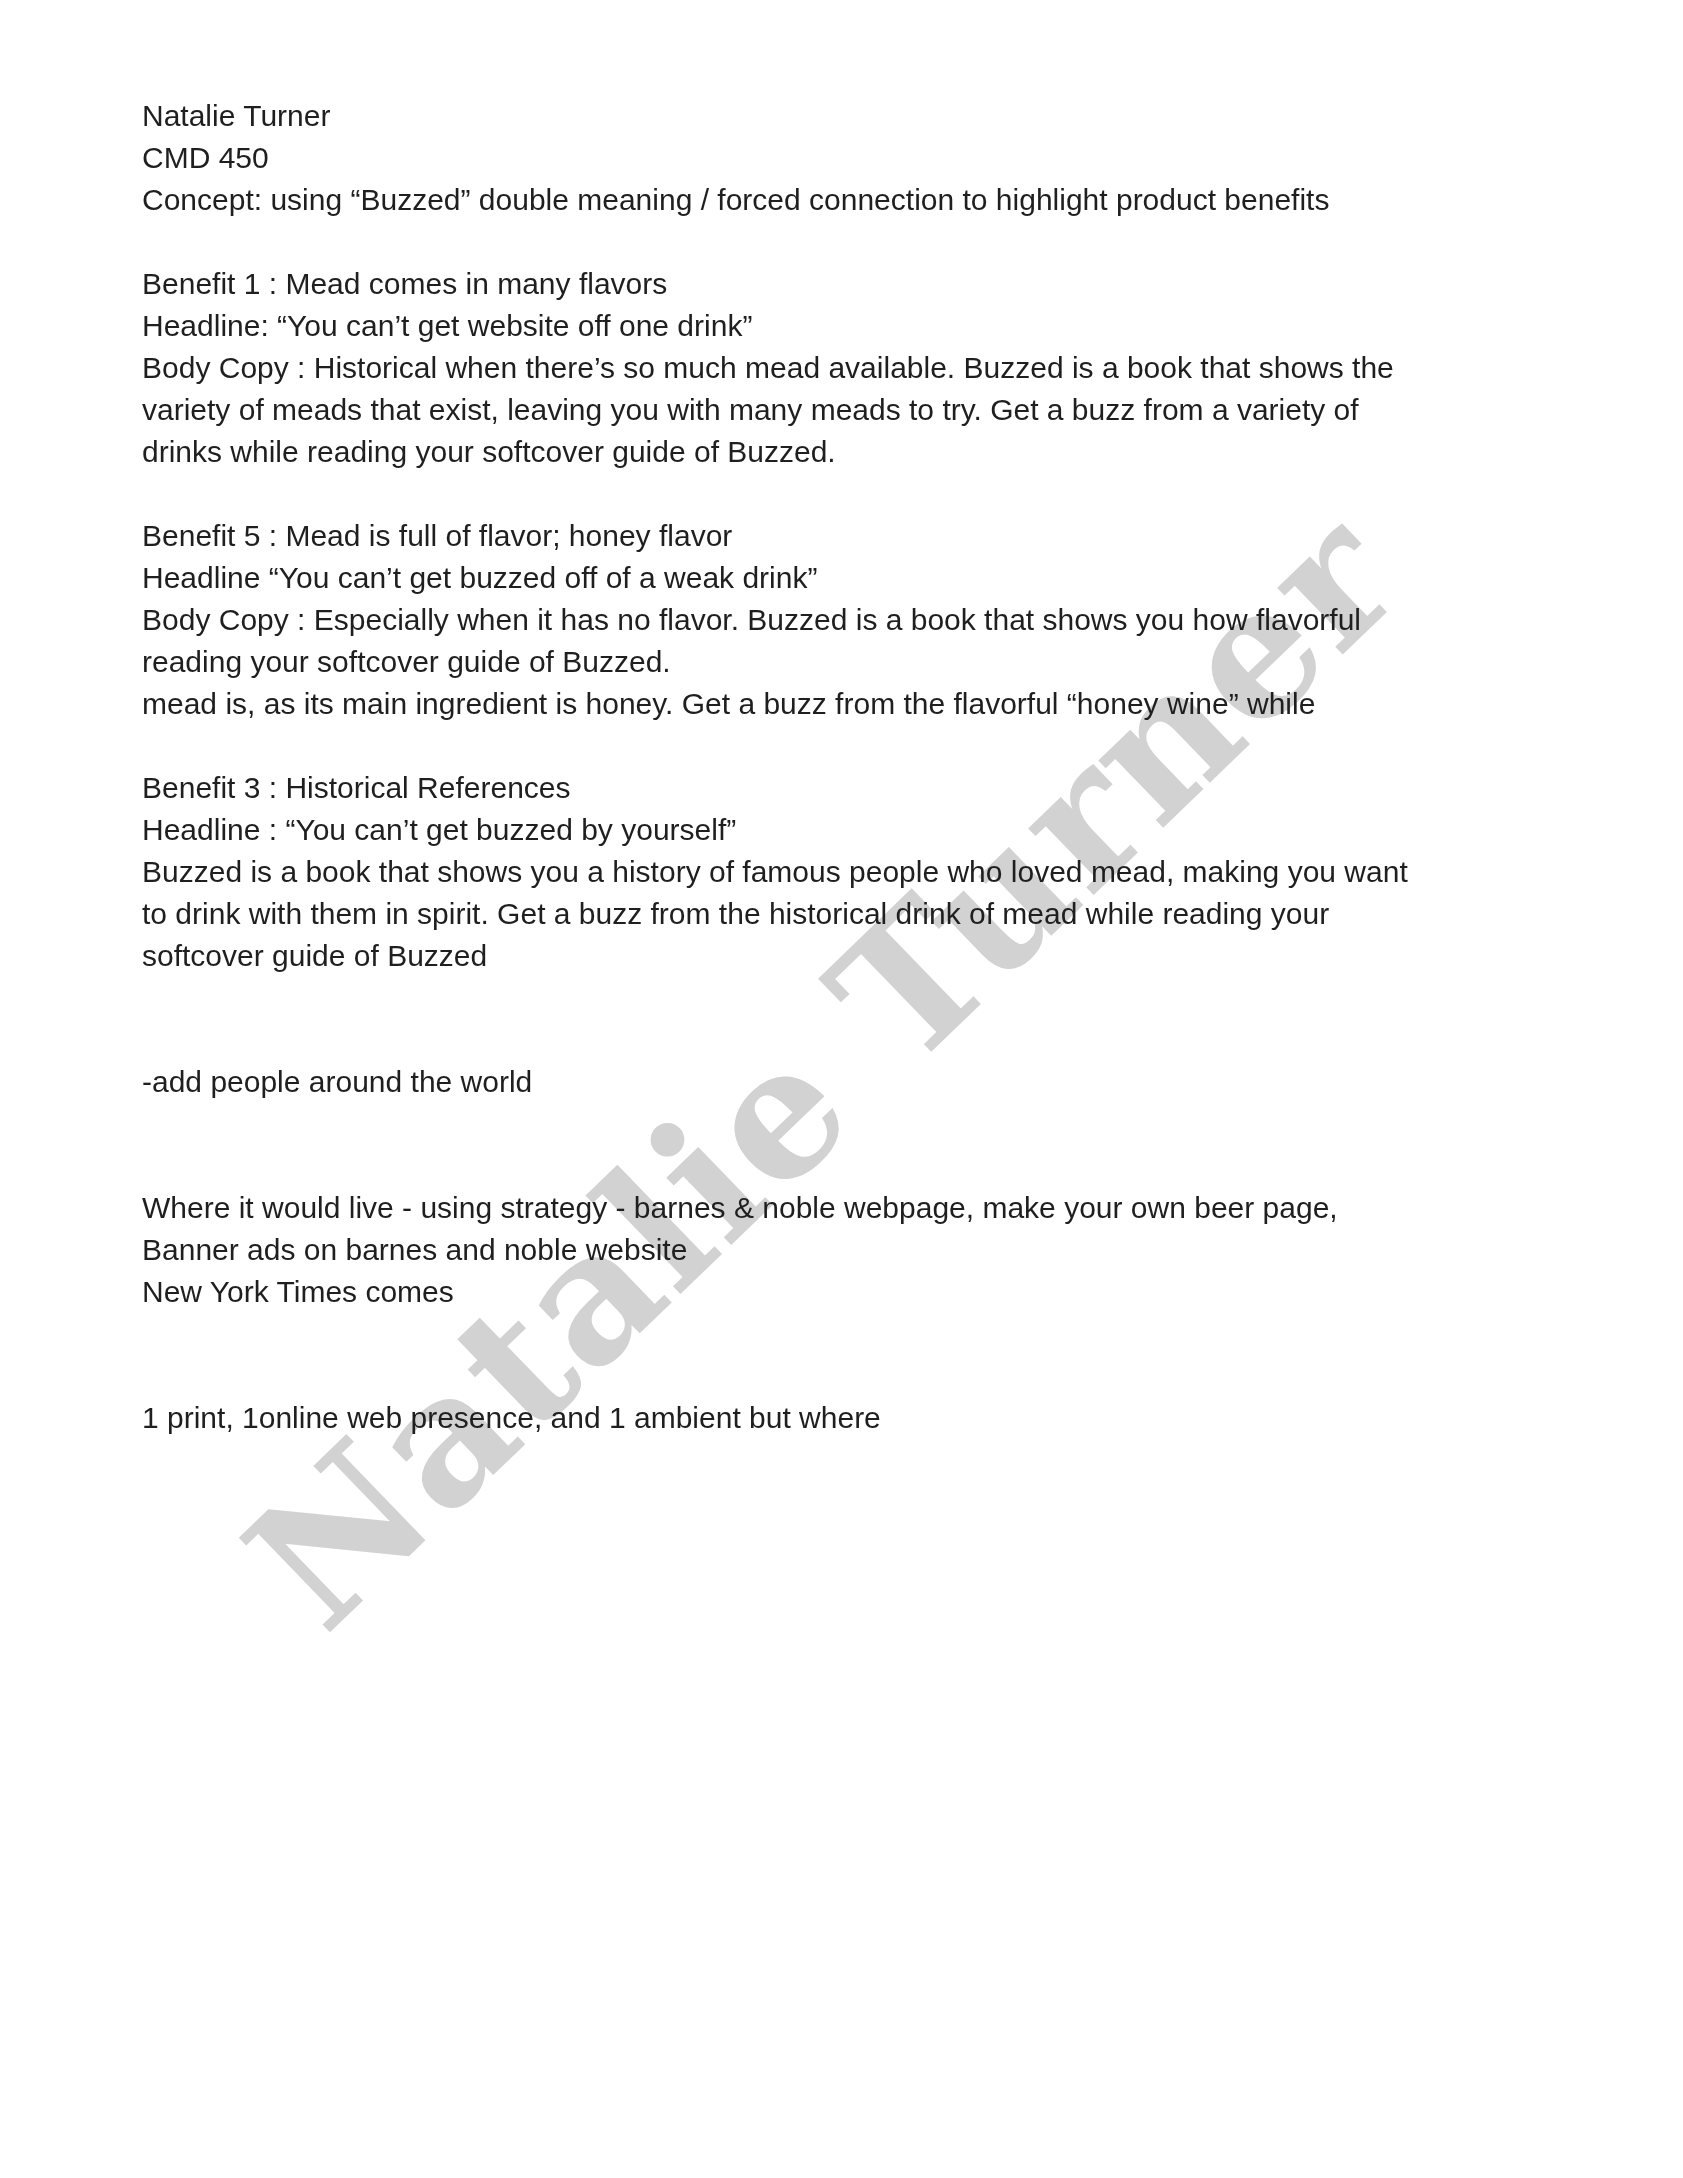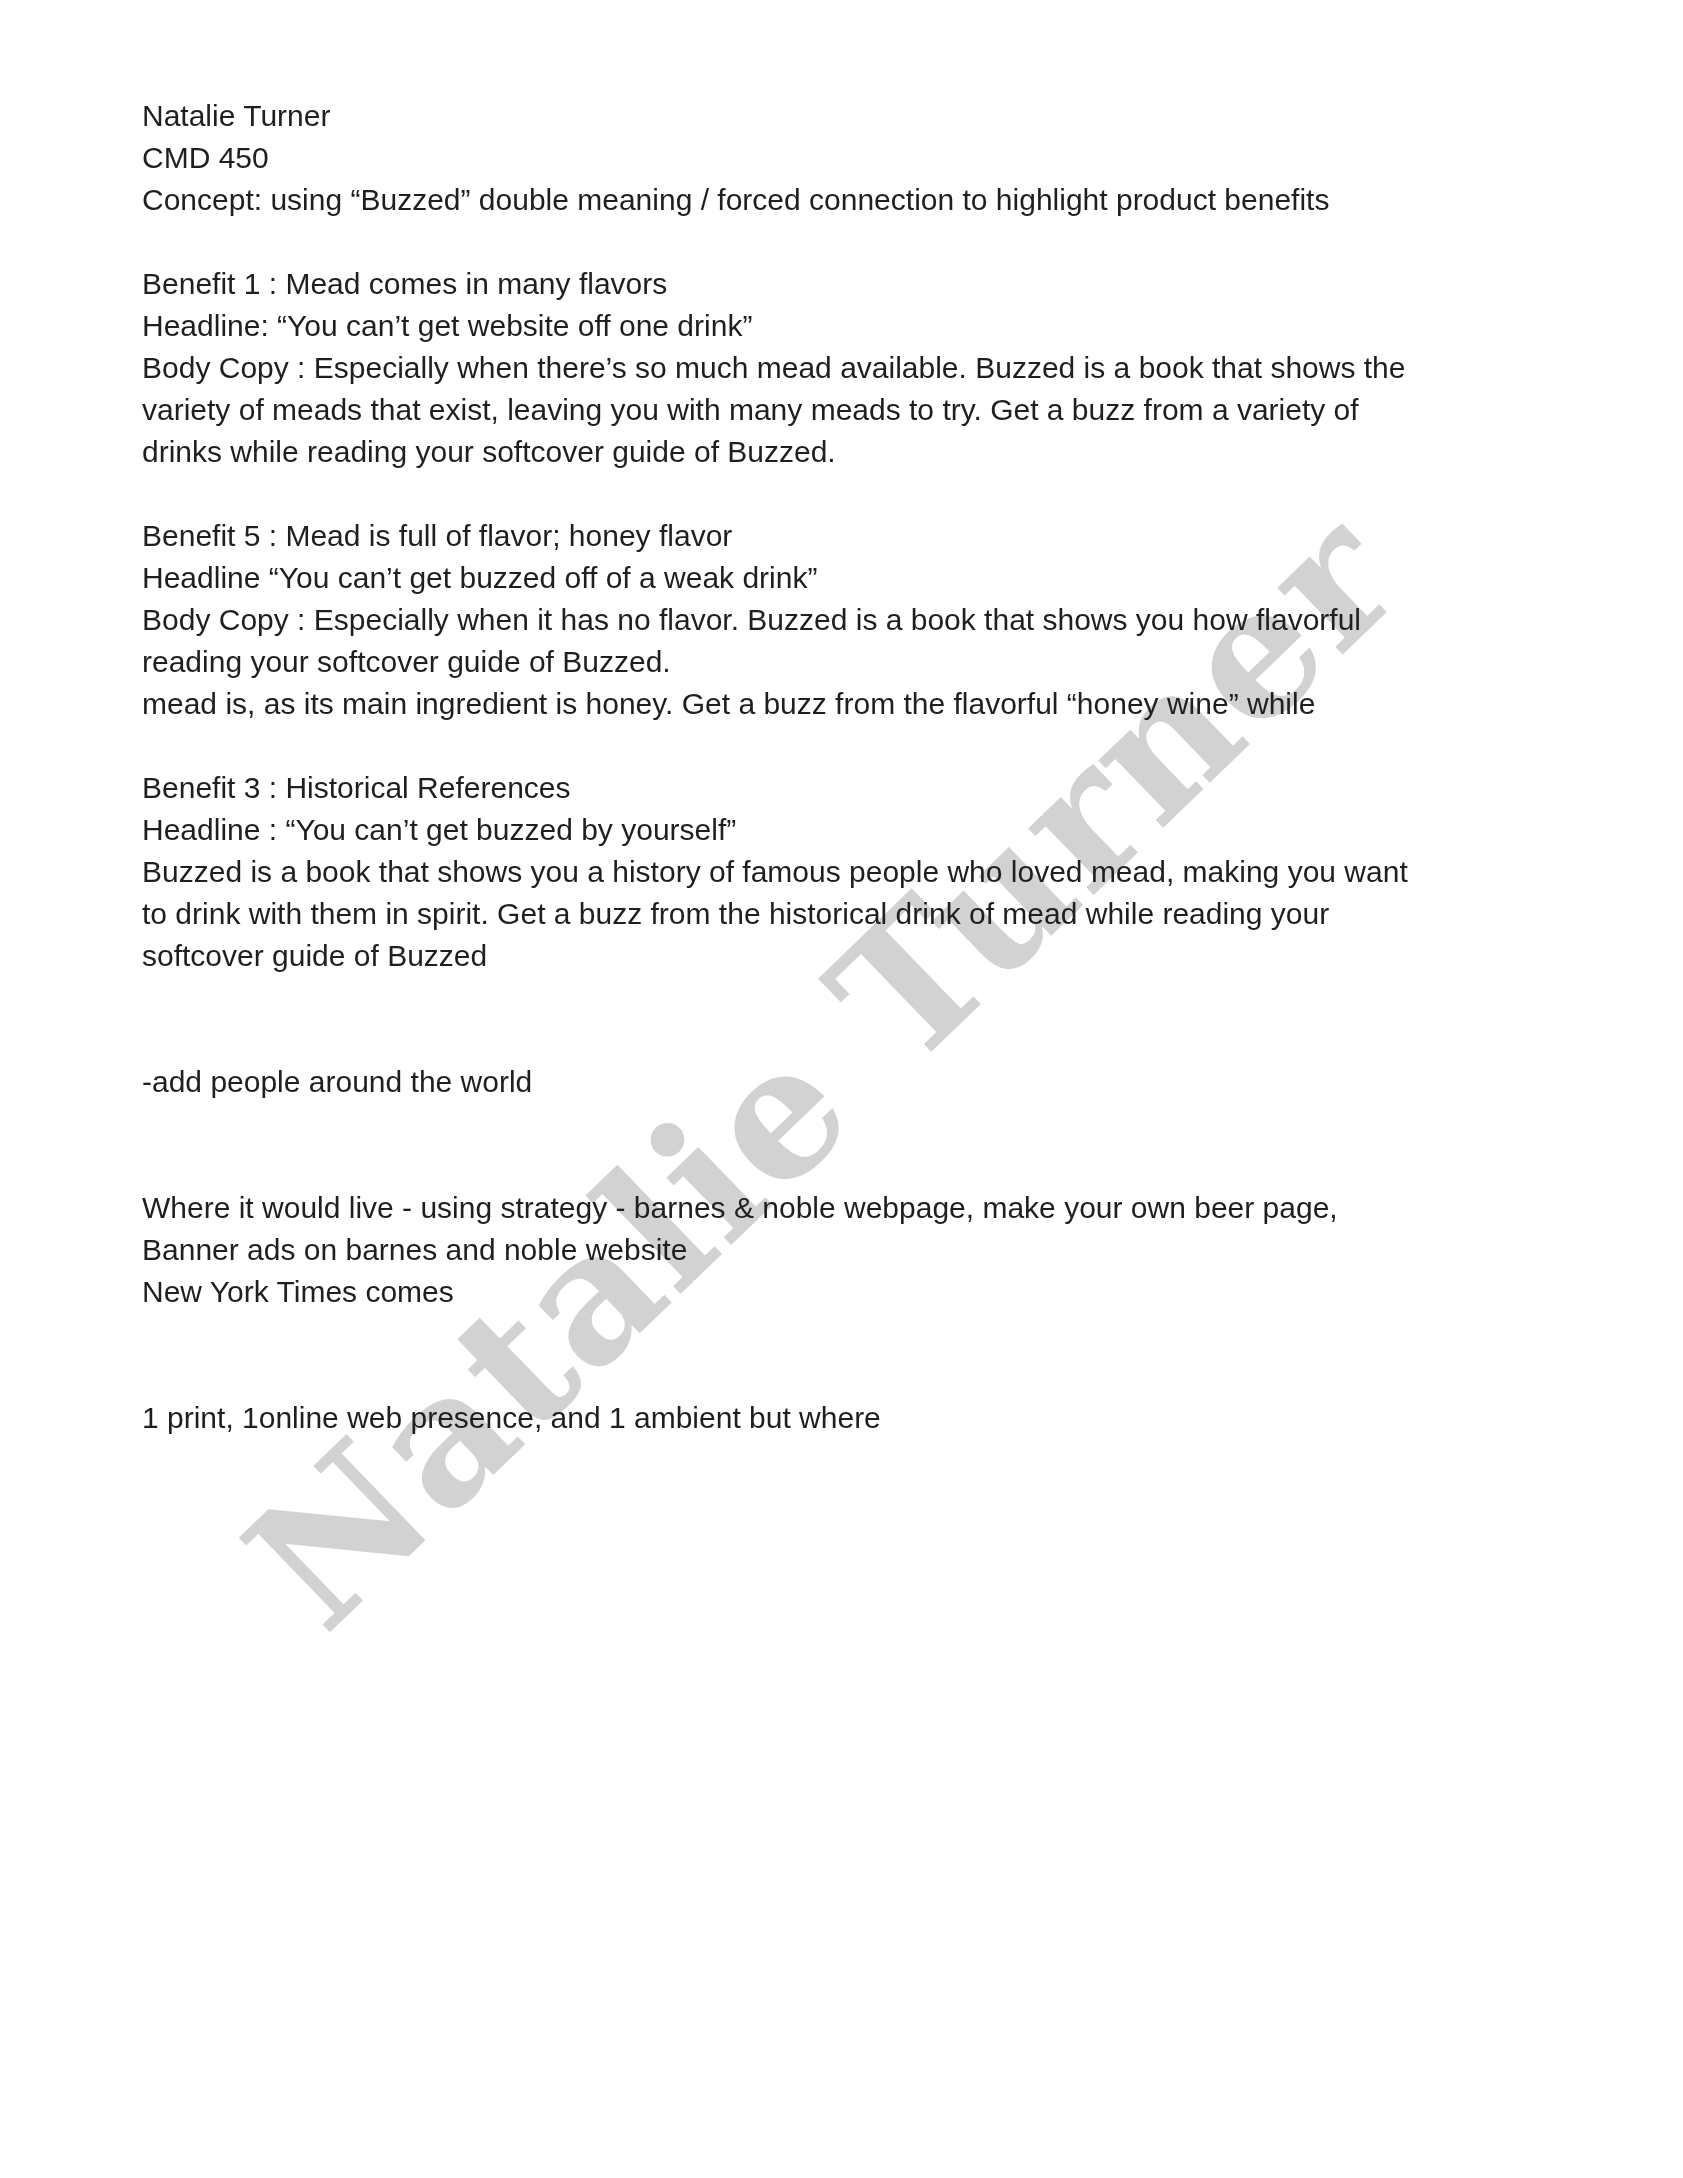--- a/index.html
+++ b/index.html
@@ -50,21 +50,21 @@
 
 <div class="page">
   <div class="watermark">Natalie Turner</div>
   <div class="doc">
       <div class="line">Natalie Turner</div>
       <div class="line">CMD 450</div>
       <div class="line">Concept: using “Buzzed” double meaning / forced connection to highlight product benefits</div>
       <div class="line">&nbsp;</div>
       <div class="line">Benefit 1 : Mead comes in many flavors</div>
       <div class="line">Headline: “You can’t get website off one drink”</div>
-      <div class="line">Body Copy : Especially when there’s so much mead available. Buzzed is a book that shows the</div>
+      <div class="line">Body Copy : Historical when there’s so much mead available. Buzzed is a book that shows the</div>
       <div class="line">variety of meads that exist, leaving you with many meads to try. Get a buzz from a variety of</div>
       <div class="line">drinks while reading your softcover guide of Buzzed.</div>
       <div class="line">&nbsp;</div>
       <div class="line">Benefit 5 : Mead is full of flavor; honey flavor</div>
       <div class="line">Headline “You can’t get buzzed off of a weak drink”</div>
       <div class="line">Body Copy : Especially when it has no flavor. Buzzed is a book that shows you how flavorful</div>
       <div class="line">reading your softcover guide of Buzzed.</div>
       <div class="line">mead is, as its main ingredient is honey. Get a buzz from the flavorful “honey wine” while</div>
       <div class="line">&nbsp;</div>
       <div class="line">Benefit 3 : Historical References</div>

